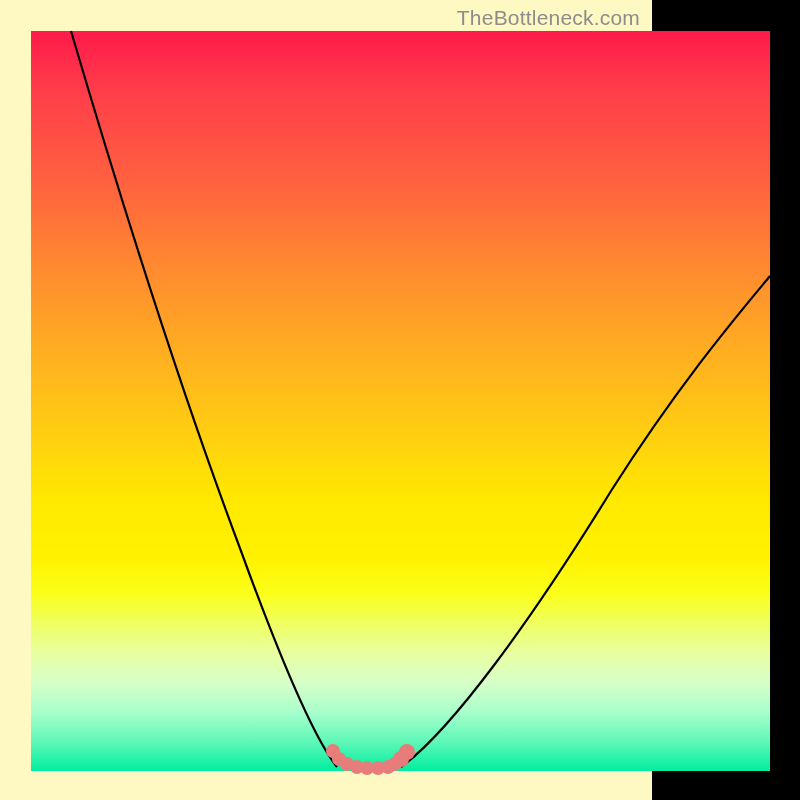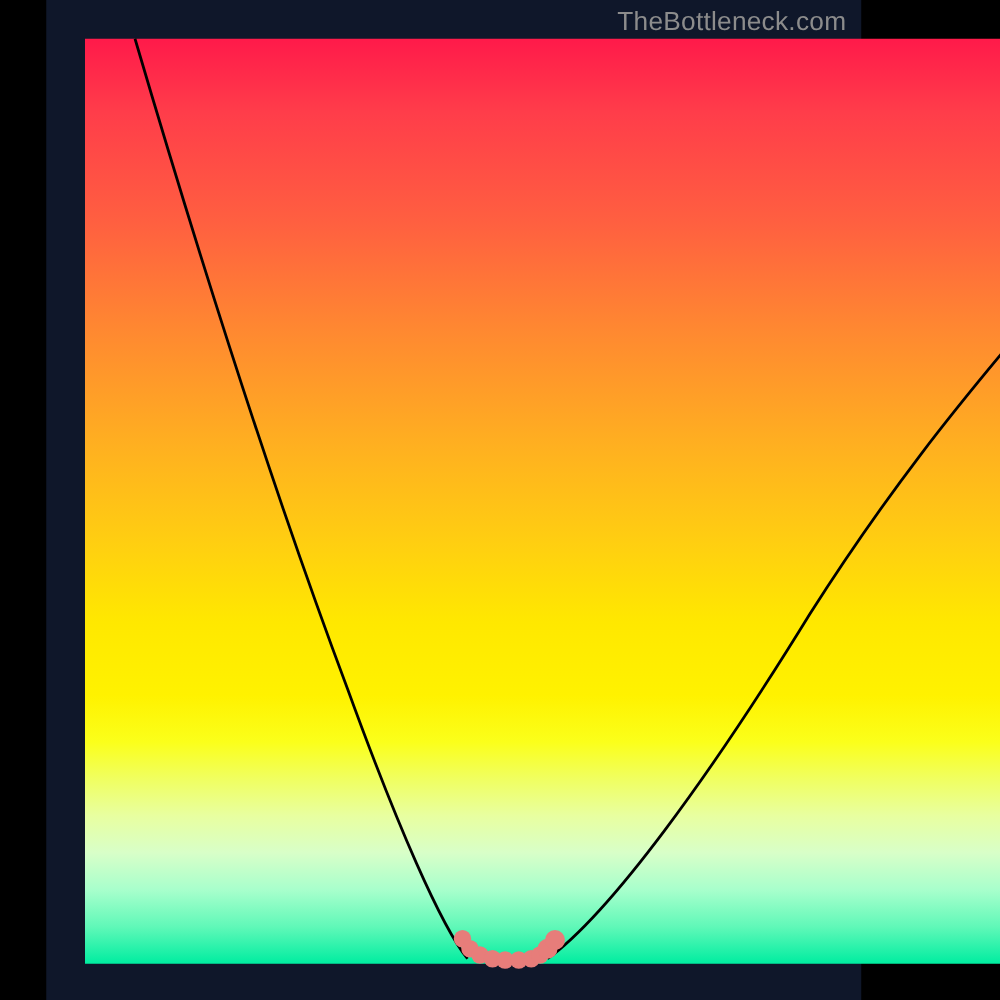--- a/index.html
+++ b/index.html
@@ -10,22 +10,21 @@
     background: #000;
     overflow: hidden;
     font-family: Arial, Helvetica, sans-serif;
   }
   .frame {
     position: absolute;
     left: 0;
     top: 0;
     width: 652px;
     height: 800px;
-    background: #0f172a;
-    margin-left: 37px;
+    background: #fef9c3;
   }
   .plot-area {
     position: absolute;
     left: 31px;
     top: 31px;
     width: 739px;
     height: 740px;
     
     background: linear-gradient(to bottom,
       #ff1a4a 0%,

